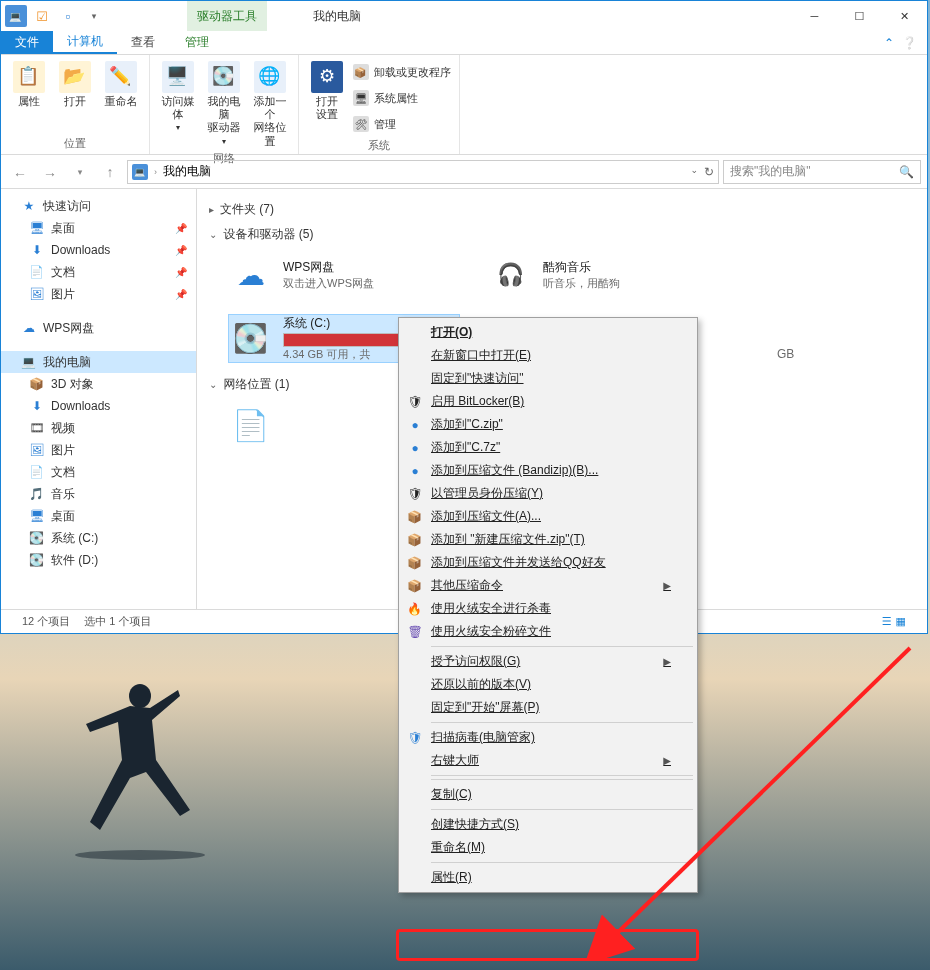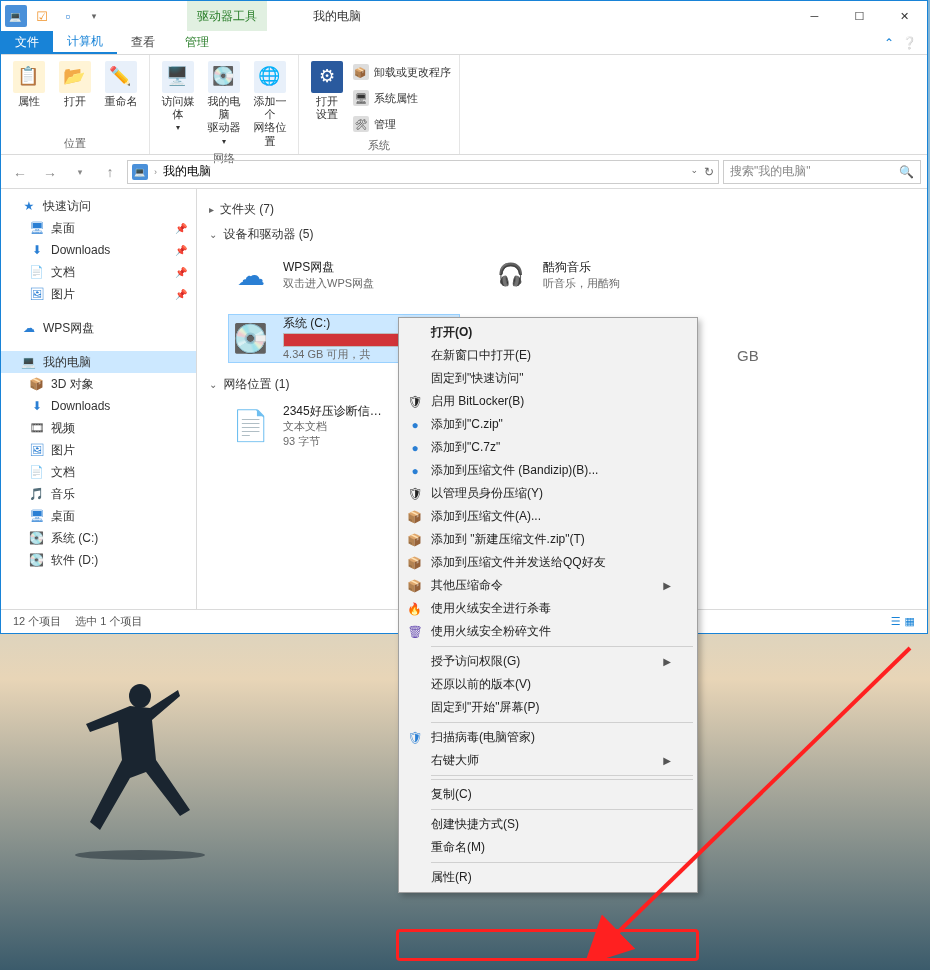--- a/index.html
+++ b/index.html
@@ -45,24 +45,24 @@
   .section-hdr .chev { color: #666; font-size: 10px; }
   .items-row { display: flex; flex-wrap: wrap; gap: 18px 30px; padding: 6px 0 10px 20px; }
   .item { display: flex; align-items: center; gap: 10px; width: 230px; }
   .item.selected { background: #cce8ff; outline: 1px solid #99d1ff; }
   .item-icon { width: 44px; height: 44px; display:flex;align-items:center;justify-content:center;font-size:28px; }
   .item-text { display: flex; flex-direction: column; line-height: 1.35; }
   .item-title { color: #222; }
   .item-sub { color: #6a6a6a; font-size: 11px; }
   .capacity-bar { width: 160px; height: 14px; border: 1px solid #bcbcbc; background: #eaeaea; margin-top: 2px; position: relative; }
   .capacity-fill { height: 100%; background: #d13438; }
-  .statusbar { height: 24px; border-top: 1px solid #dadada; display: flex; align-items: center; font-size: 11px; color: #555; padding: 0 12px; gap: 14px; }
+  .statusbar { height: 24px; border-top: 1px solid #dadada; display: flex; align-items: center; font-size: 11px; color: #555; padding: 0 21px; gap: 14px; }
   .statusbar .view-btns { margin-left: auto; display: flex; gap: 4px; color: #1883d7; }
   .context-menu { position: absolute; left: 398px; top: 317px; width: 300px; background: #f2f2f2; border: 1px solid #a0a0a0; box-shadow: 3px 3px 6px rgba(0,0,0,0.25); font-size: 12px; z-index: 100; padding: 3px 2px; }
-  .cm-item { display: flex; align-items: center; height: 23px; padding: 0 24px 0 30px; position: relative; color: #222; }
+  .cm-item { display: flex; align-items: center; height: 23px; padding: 0 24px 0 30px; position: relative; color: #222; text-decoration: underline; }
   .cm-item .arrow { margin-left: auto; color: #555; font-size: 10px; }
   .cm-item .cm-icon { position: absolute; left: 6px; width: 16px; height: 16px; display:flex;align-items:center;justify-content:center;font-size:12px; }
   .cm-sep { height: 1px; background: #d0d0d0; margin: 3px 2px 3px 30px; }
   .cm-highlight { position: absolute; border: 3px solid #ff2020; border-radius: 4px; left: 396px; top: 929px; width: 303px; height: 32px; z-index: 110; pointer-events: none; }
   .arrow-svg { position: absolute; left: 560px; top: 640px; width: 360px; height: 320px; z-index: 105; pointer-events: none; }
   .desktop-silhouette { position: absolute; left: 60px; top: 660px; width: 160px; height: 200px; z-index: 1; }
   .ic-blue{color:#2a7fd4}.ic-orange{color:#f0932b}.ic-teal{color:#009688}
 </style>
 </head>
 <body>
@@ -300,34 +300,29 @@
           </div>
         </div>
         <div class="item" style="visibility:hidden">
           <div class="item-icon">💽</div>
           <div class="item-text">
               <span class="item-sub">GB</span>
             </div>
         </div>
       </div>
 
-      <div style="position:absolute;left:540px;top:158px;font-size:15px;color:#6a6a6a">GB</div>
+      <div style="position:absolute;left:580px;top:158px;font-size:12px;color:#6a6a6a">GB</div>
 
       <div class="section-hdr">
           <span class="chev">⌄</span>
           <span>网络位置 (1)</span>
         </div>
       <div class="items-row">
         <div class="item">
           <div class="item-icon" style="font-size:30px;color:#bbb">📄</div>
-          <div class="item-text">
-              <span class="item-title">2345好压诊断信…</span>
-              <span class="item-sub">文本文档</span>
-              <span class="item-sub">93 字节</span>
-            </div>
         </div>
       </div>
     </div>
   </div>
 
   <div class="statusbar">
     <span>12 个项目</span>
     <span>选中 1 个项目</span>
     <div class="view-btns">
       <span>☰</span>

